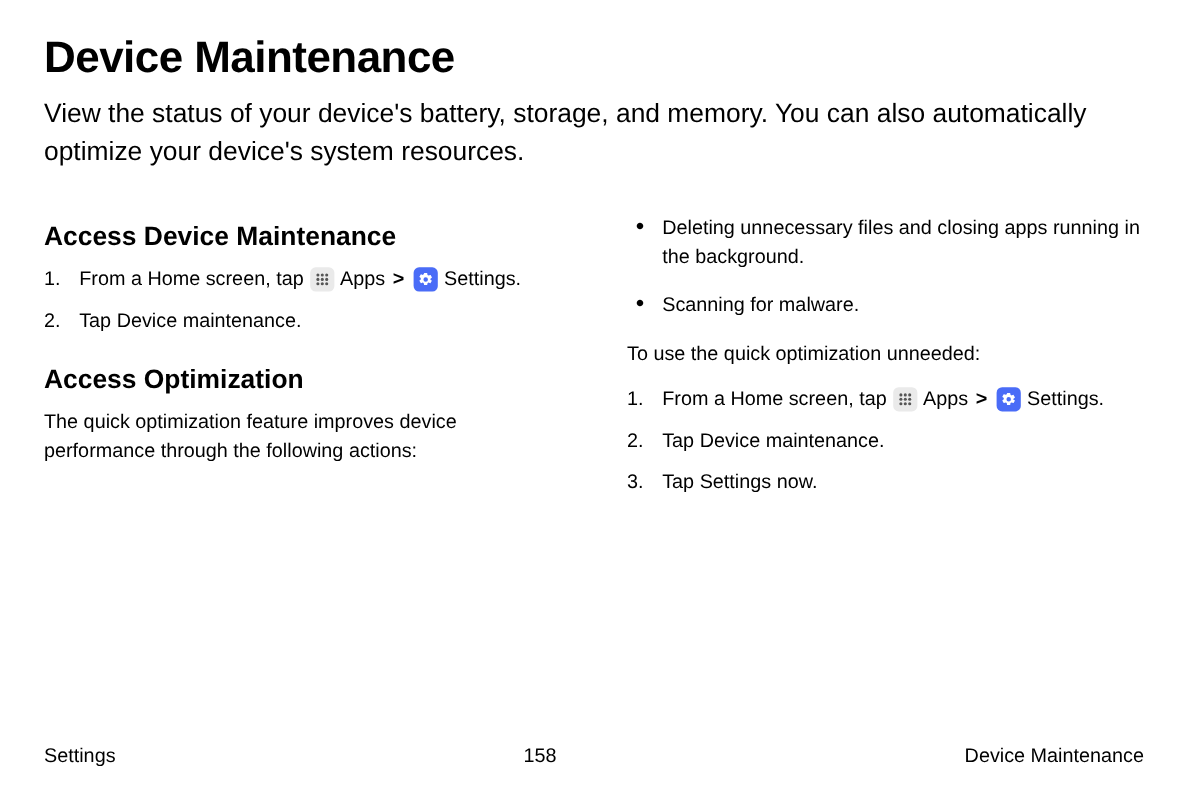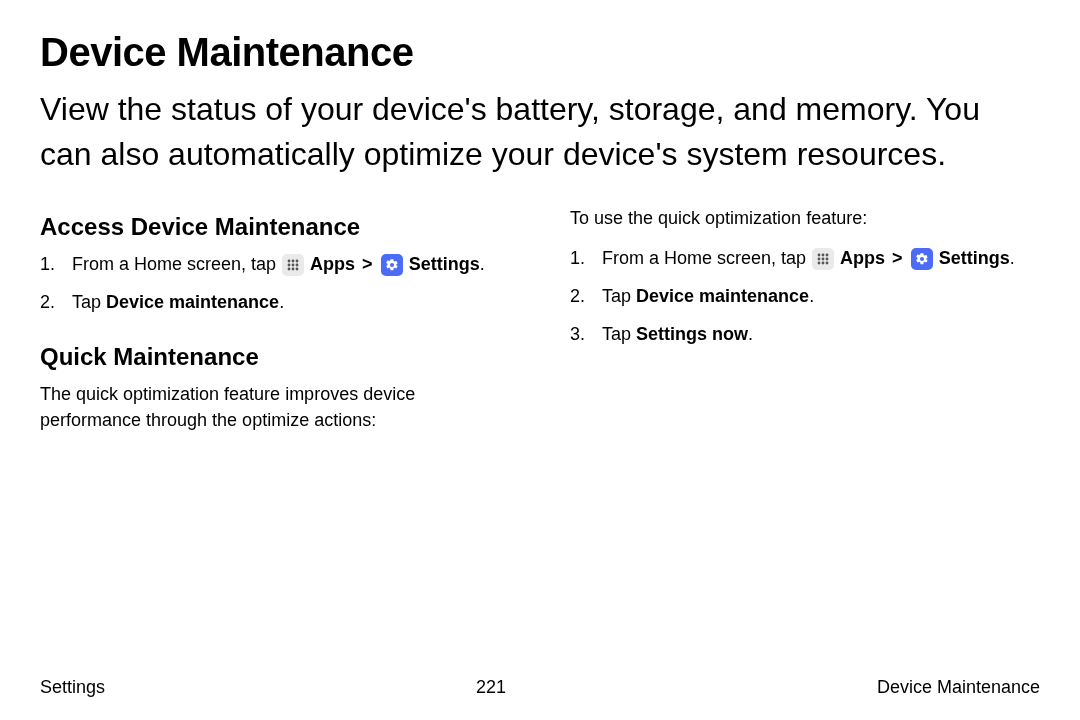--- a/index.html
+++ b/index.html
@@ -12,23 +12,23 @@
       padding: 30px 40px 20px 40px;
       position: relative;
     }
     h1 {
       font-size: 40px;
       font-weight: 800;
       margin-bottom: 12px;
       letter-spacing: -0.5px;
     }
     .intro {
-      font-size: 32px;
+      font-size: 24px;
       line-height: 1.4;
-      margin-bottom: 28px;
+      margin-bottom: 40px;
     }
     .columns {
       display: flex;
       gap: 60px;
     }
     .col {
       flex: 1;
     }
     h2 {
       font-size: 24px;
@@ -69,21 +69,21 @@
       position: relative;
       margin-bottom: 18px;
     }
     ul li::before {
       content: "•";
       position: absolute;
       left: 8px;
       font-size: 22px;
       line-height: 1.1;
     }
-    .bold { font-weight: 700; }
+    .bold { font-weight: 400; }
     .icon-apps {
       display: inline-flex;
       width: 22px;
       height: 22px;
       background: #eaeaea;
       border-radius: 5px;
       vertical-align: middle;
       position: relative;
       margin: 0 1px;
     }
@@ -143,26 +143,30 @@
               <path fill="#fff" d="M19.4 13a7.5 7.5 0 0 0 .1-1 7.5 7.5 0 0 0-.1-1l2.1-1.6a.5.5 0 0 0 .1-.6l-2-3.5a.5.5 0 0 0-.6-.2l-2.5 1a7.3 7.3 0 0 0-1.7-1l-.4-2.6a.5.5 0 0 0-.5-.4h-4a.5.5 0 0 0-.5.4L9 4.1a7.3 7.3 0 0 0-1.7 1l-2.5-1a.5.5 0 0 0-.6.2l-2 3.5a.5.5 0 0 0 .1.6L4.4 10a7.5 7.5 0 0 0-.1 1 7.5 7.5 0 0 0 .1 1l-2.1 1.6a.5.5 0 0 0-.1.6l2 3.5a.5.5 0 0 0 .6.2l2.5-1a7.3 7.3 0 0 0 1.7 1l.4 2.6a.5.5 0 0 0 .5.4h4a.5.5 0 0 0 .5-.4l.4-2.6a7.3 7.3 0 0 0 1.7-1l2.5 1a.5.5 0 0 0 .6-.2l2-3.5a.5.5 0 0 0-.1-.6ZM12 15.5A3.5 3.5 0 1 1 15.5 12 3.5 3.5 0 0 1 12 15.5Z"></path>
             </svg>
         </span>
         <span class="bold">Settings</span><span>.</span>
       </li>
       <li>
         <span>Tap </span><span class="bold">Device maintenance</span><span>.</span>
       </li>
     </ol>
 
-    <h2 class="second">Quick Maintenance</h2>
-    <p class="body-text">The quick optimization feature improves device performance through the optimize actions:</p>
+    <h2 class="second">Access Optimization</h2>
+    <p class="body-text">The quick optimization feature improves device performance through the following actions:</p>
   </div>
 
   <div class="col">
-    <p class="body-text">To use the quick optimization feature:</p>
+    <ul>
+      <li>Deleting unnecessary files and closing apps running in the background.</li>
+      <li>Scanning for malware.</li>
+    </ul>
+    <p class="body-text">To use the quick optimization unneeded:</p>
     <ol>
       <li>
         <span>From a Home screen, tap </span>
         <span class="icon-apps">
           <svg width="14" height="14" viewBox="0 0 14 14">
             <circle cx="3" cy="3" r="1.4" fill="#555"></circle>
               <circle cx="7" cy="3" r="1.4" fill="#555"></circle>
               <circle cx="11" cy="3" r="1.4" fill="#555"></circle>
             <circle cx="3" cy="7" r="1.4" fill="#555"></circle>
               <circle cx="7" cy="7" r="1.4" fill="#555"></circle>
@@ -186,15 +190,15 @@
       </li>
       <li>
         <span>Tap </span><span class="bold">Settings now</span><span>.</span>
       </li>
     </ol>
   </div>
 </div>
 
 <div class="footer">
   <span>Settings</span>
-  <span>221</span>
+  <span>158</span>
   <span>Device Maintenance</span>
 </div>
 
 </body></html>

